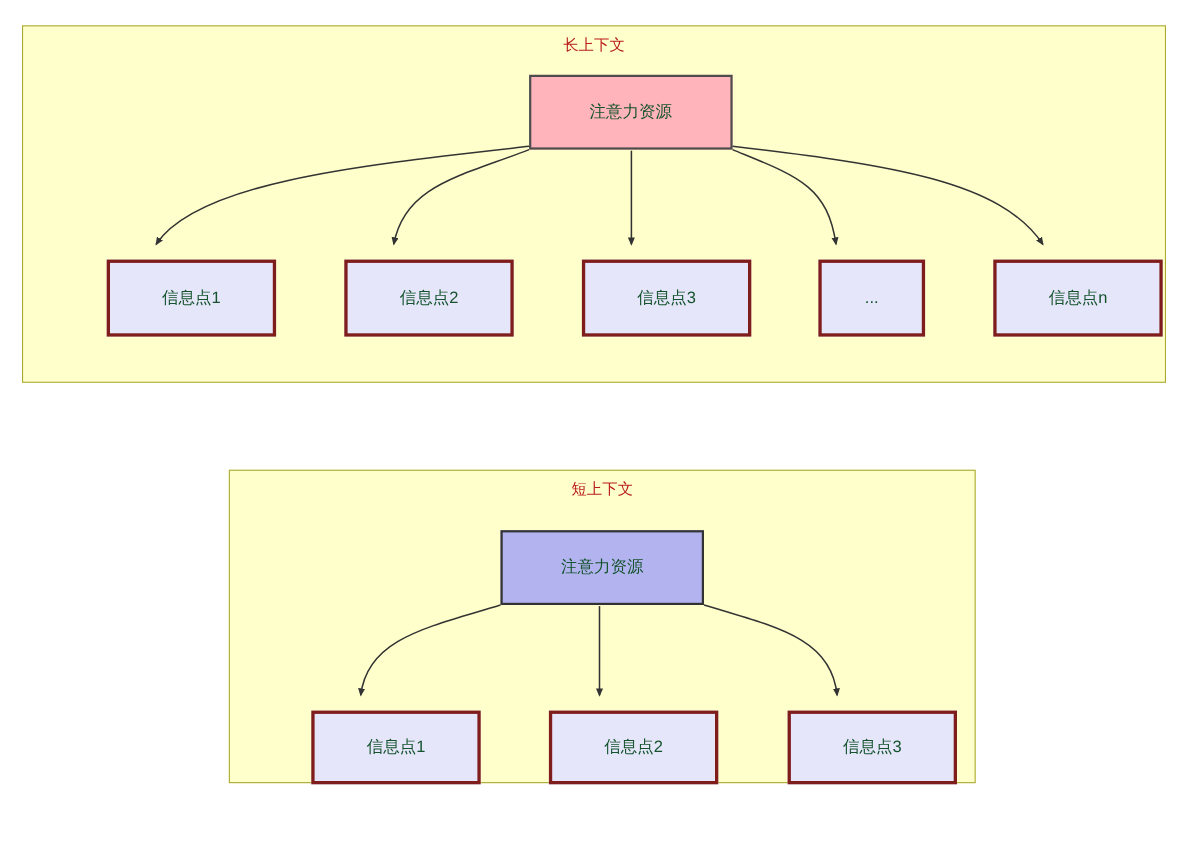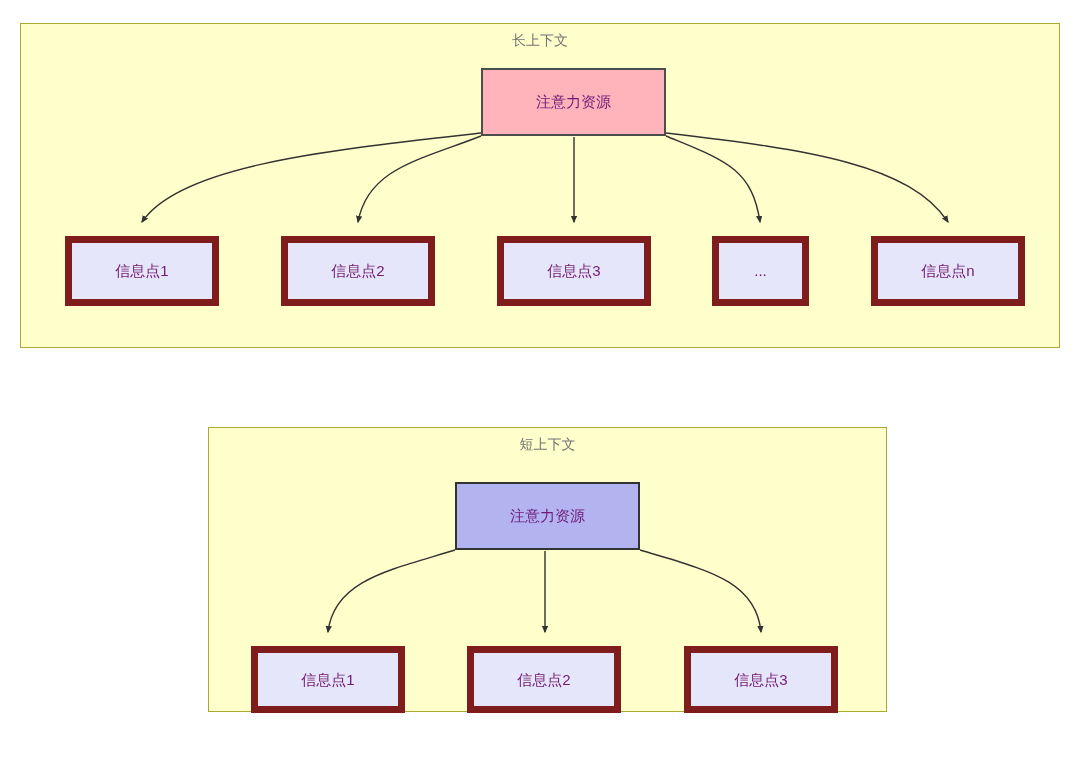--- a/index.html
+++ b/index.html
@@ -43,49 +43,50 @@
     height: 285px;
   }
 
   .group-title {
     position: absolute;
     top: 7px;
     left: 0;
     width: 100%;
     text-align: center;
     font-size: 14px;
-    color: #737373;
+    color: #b91c1c;
     line-height: 18px;
     white-space: nowrap;
   }
 
   
   .node {
     position: absolute;
     box-sizing: border-box;
     display: flex;
     align-items: center;
     justify-content: center;
     font-size: 15px;
-    color: #701a75;
+    color: #14532d;
     text-align: center;
     line-height: 1.2;
   }
 
   .node-attention-red {
     background: #FFB3BA;
     border: 2px solid #4D4D4D;
   }
   .node-attention-blue {
     background: #B3B3F0;
     border: 2px solid #333333;
   }
   .node-info {
     background: #E6E6FA;
-    border: 7px solid #7f1d1d;
+    border: 3px solid #7f1d1d;
+    margin-left: 32px;
   }
 
   
   #node-attention-long { left: 481px; top: 68px;  width: 185px; height: 68px; }
 
   #node-info-long-1 { left: 65px;  top: 236px; width: 154px; height: 70px; }
   #node-info-long-2 { left: 281px; top: 236px; width: 154px; height: 70px; }
   #node-info-long-3 { left: 497px; top: 236px; width: 154px; height: 70px; }
   #node-info-long-4 { left: 712px; top: 236px; width: 97px;  height: 70px; }
   #node-info-long-5 { left: 871px; top: 236px; width: 154px; height: 70px; }

